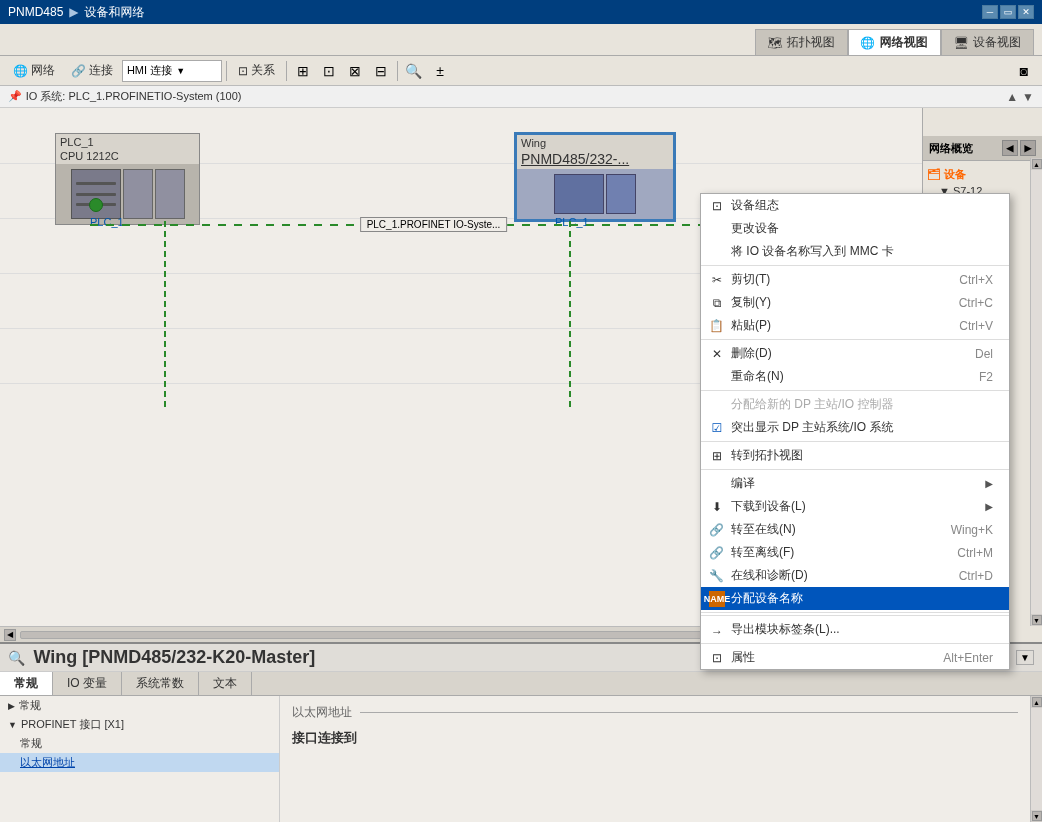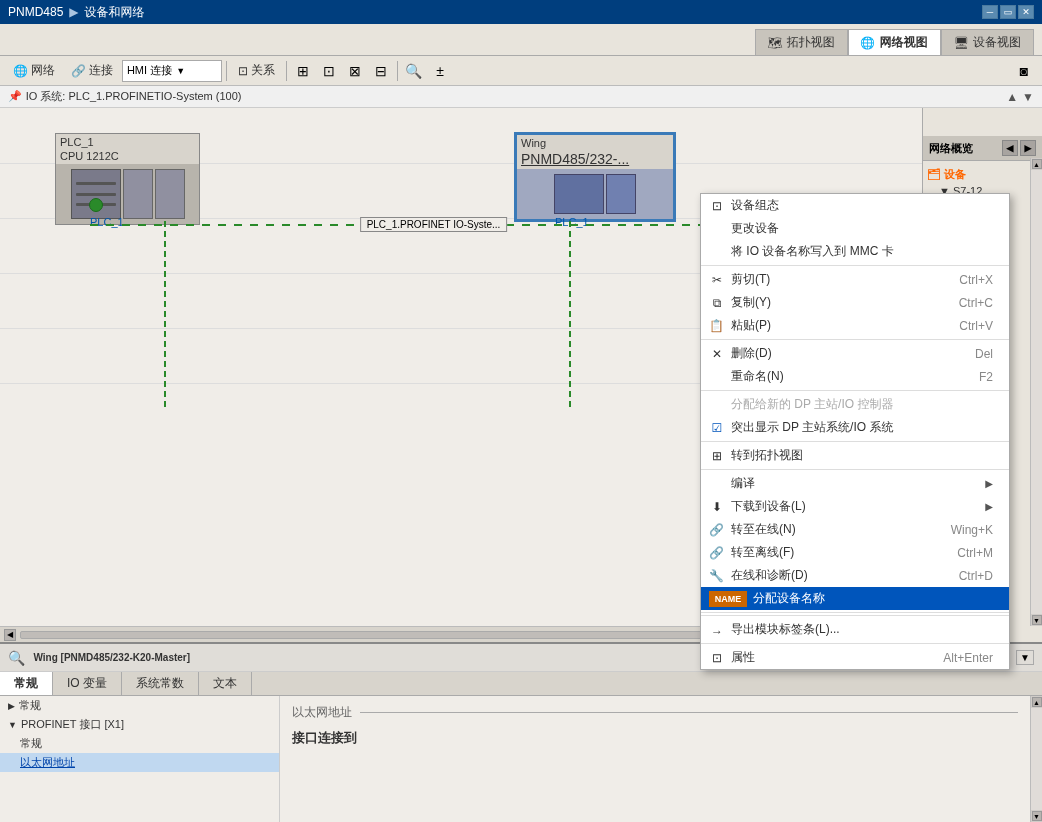--- a/index.html
+++ b/index.html
@@ -357,21 +357,21 @@
     }
     .bottom-panel-header {
       display: flex;
       align-items: center;
       padding: 2px 8px;
       background: #e0ddd8;
       border-bottom: 1px solid #ccc;
       gap: 8px;
     }
     .bottom-panel-title {
-      font-size: 10px;
+      font-size: 18px;
       font-weight: bold;
       color: #333;
       flex: 1;
     }
     .props-icon {
       font-size: 14px;
     }
     .bottom-tabs {
       display: flex;
       background: #d8d4cc;
@@ -727,21 +727,21 @@
     <div class="cm-item">
       <div class="cm-item-left">
         <span class="cm-icon">🔧</span>
         <span>在线和诊断(D)</span>
       </div>
       <span class="cm-shortcut">Ctrl+D</span>
     </div>
 
     <div class="cm-item active-item">
       <div class="cm-item-left">
-        <span class="cm-icon" style="background:#cc6600;color:white;font-size:9px;padding:1px 19px;font-weight:bold;">NAME</span>
+        <span class="cm-icon" style="background:#cc6600;color:white;font-size:9px;padding:1px 8px;font-weight:bold;">NAME</span>
         <span>分配设备名称</span>
       </div>
     </div>
     <div class="cm-separator"></div>
     <div class="cm-separator"></div>
     <div class="cm-item">
       <div class="cm-item-left">
         <span class="cm-icon">→</span>
         <span>导出模块标签条(L)...</span>
       </div>

